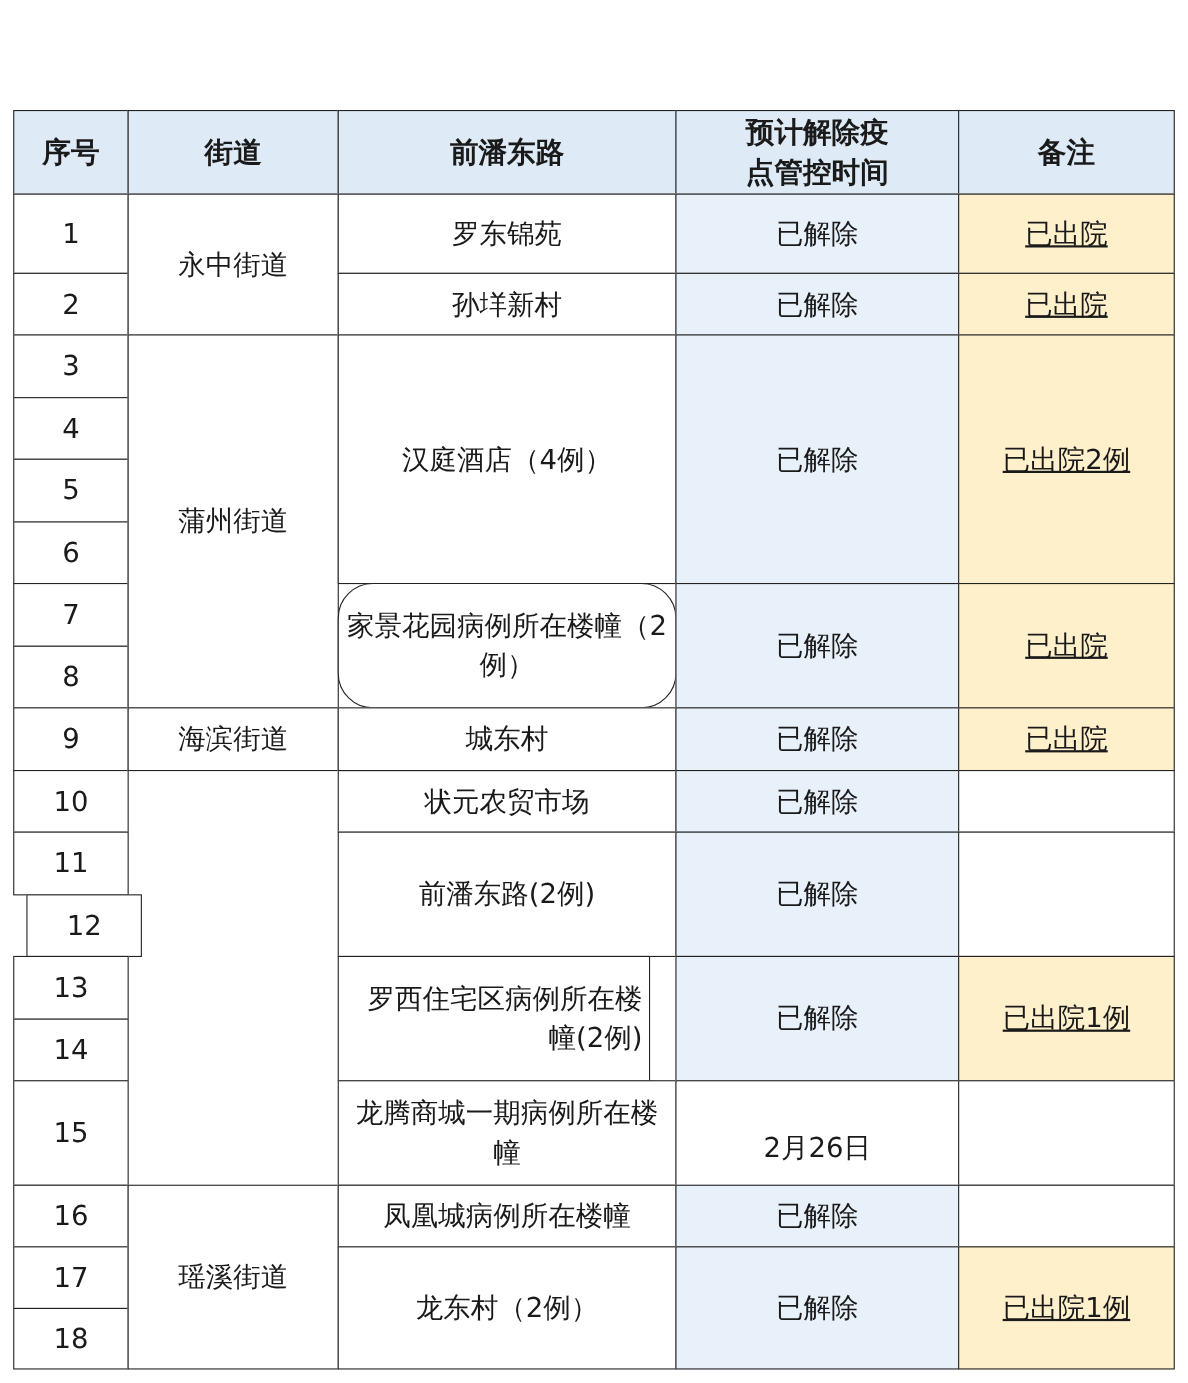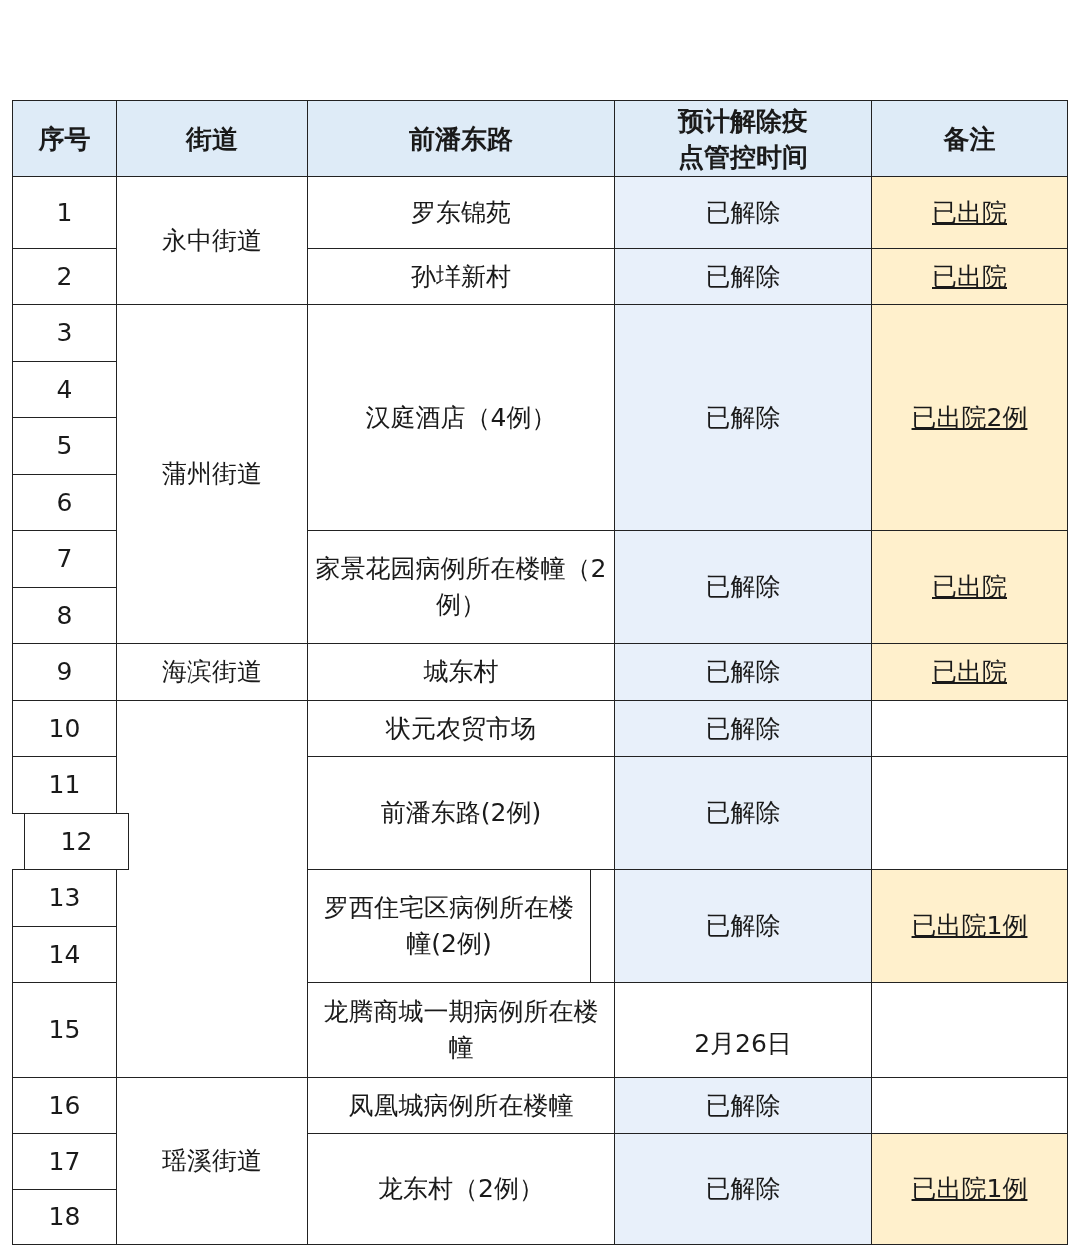--- a/index.html
+++ b/index.html
@@ -49,25 +49,25 @@
   <div class="cell white" style="left:0;top:1177px;width:105px;height:56px;">18</div>
 
   <div class="cell white" style="left:104px;top:164px;width:192px;height:129px;">永中街道</div>
   <div class="cell white" style="left:104px;top:292px;width:192px;height:340px;">蒲州街道</div>
   <div class="cell white" style="left:104px;top:631px;width:192px;height:58px;">海滨街道</div>
   <div class="cell white" style="left:104px;top:1065px;width:192px;height:168px;">瑶溪街道</div>
 
   <div class="cell white" style="left:295px;top:164px;width:308px;height:73px;">罗东锦苑</div>
   <div class="cell white" style="left:295px;top:236px;width:308px;height:57px;">孙垟新村</div>
   <div class="cell white" style="left:295px;top:292px;width:308px;height:227px;">汉庭酒店（4例）</div>
-  <div class="cell white" style="left:295px;top:518px;width:308px;height:114px;padding:0 6px;">家景花园病例所在楼幢（2例）</div>
+  <div class="cell white" style="left:295px;top:518px;width:308px;height:114px;padding:0 6px;border-radius:32px;">家景花园病例所在楼幢（2例）</div>
   <div class="cell white" style="left:295px;top:688px;width:308px;height:57px;">状元农贸市场</div>
   <div class="cell white" style="left:295px;top:631px;width:308px;height:58px;">城东村</div>
   <div class="cell white" style="left:295px;top:744px;width:308px;height:114px;">前潘东路(2例)</div>
-  <div class="cell white" style="left:295px;top:857px;width:284px;height:114px;padding:0 6px;">罗西住宅区病例所在楼幢(2例)</div>
+  <div class="cell white" style="left:295px;top:857px;width:284px;height:114px;padding:0 6px;text-align:right;">罗西住宅区病例所在楼幢(2例)</div>
   <div class="cell white" style="left:295px;top:970px;width:308px;height:96px;padding:0 6px;">龙腾商城一期病例所在楼幢</div>
   <div class="cell white" style="left:295px;top:1065px;width:308px;height:57px;">凤凰城病例所在楼幢</div>
   <div class="cell white" style="left:295px;top:1121px;width:308px;height:112px;">龙东村（2例）</div>
 
   <div class="cell blue" style="left:602px;top:164px;width:258px;height:73px;">已解除</div>
   <div class="cell blue" style="left:602px;top:236px;width:258px;height:57px;">已解除</div>
   <div class="cell blue" style="left:602px;top:292px;width:258px;height:227px;">已解除</div>
   <div class="cell blue" style="left:602px;top:518px;width:258px;height:114px;">已解除</div>
   <div class="cell blue" style="left:602px;top:631px;width:258px;height:58px;">已解除</div>
   <div class="cell blue" style="left:602px;top:688px;width:258px;height:57px;">已解除</div>

